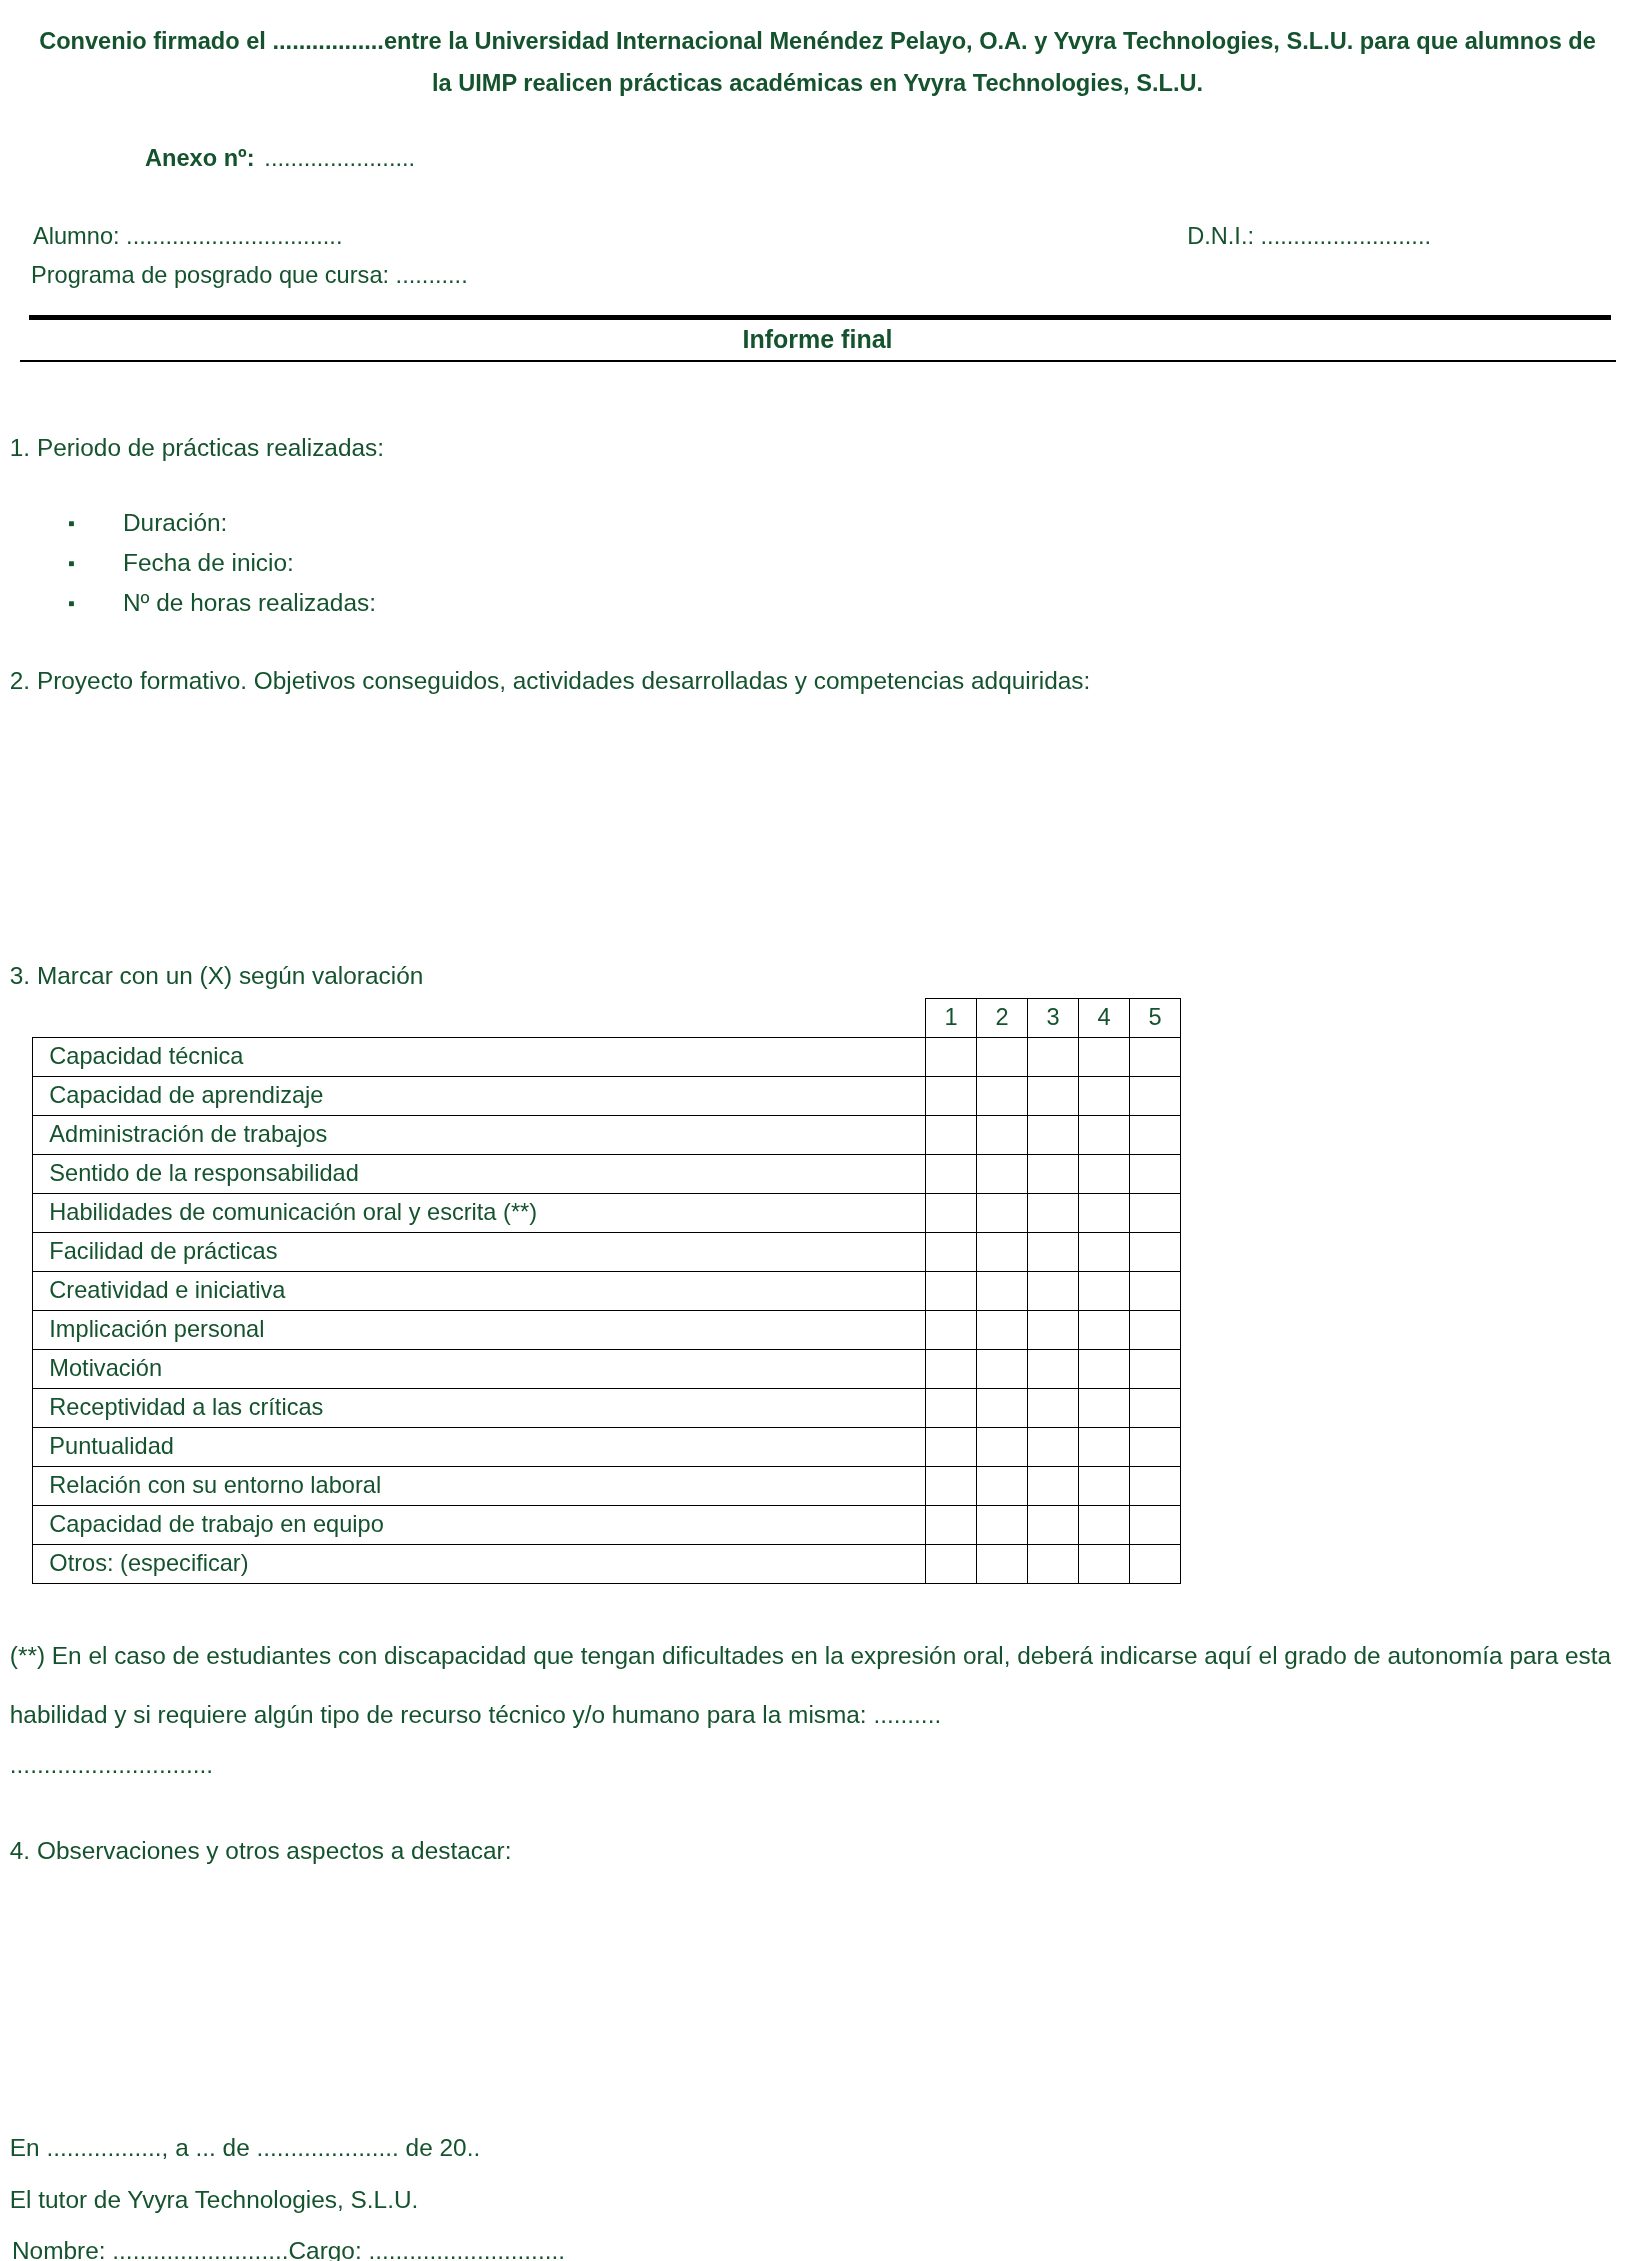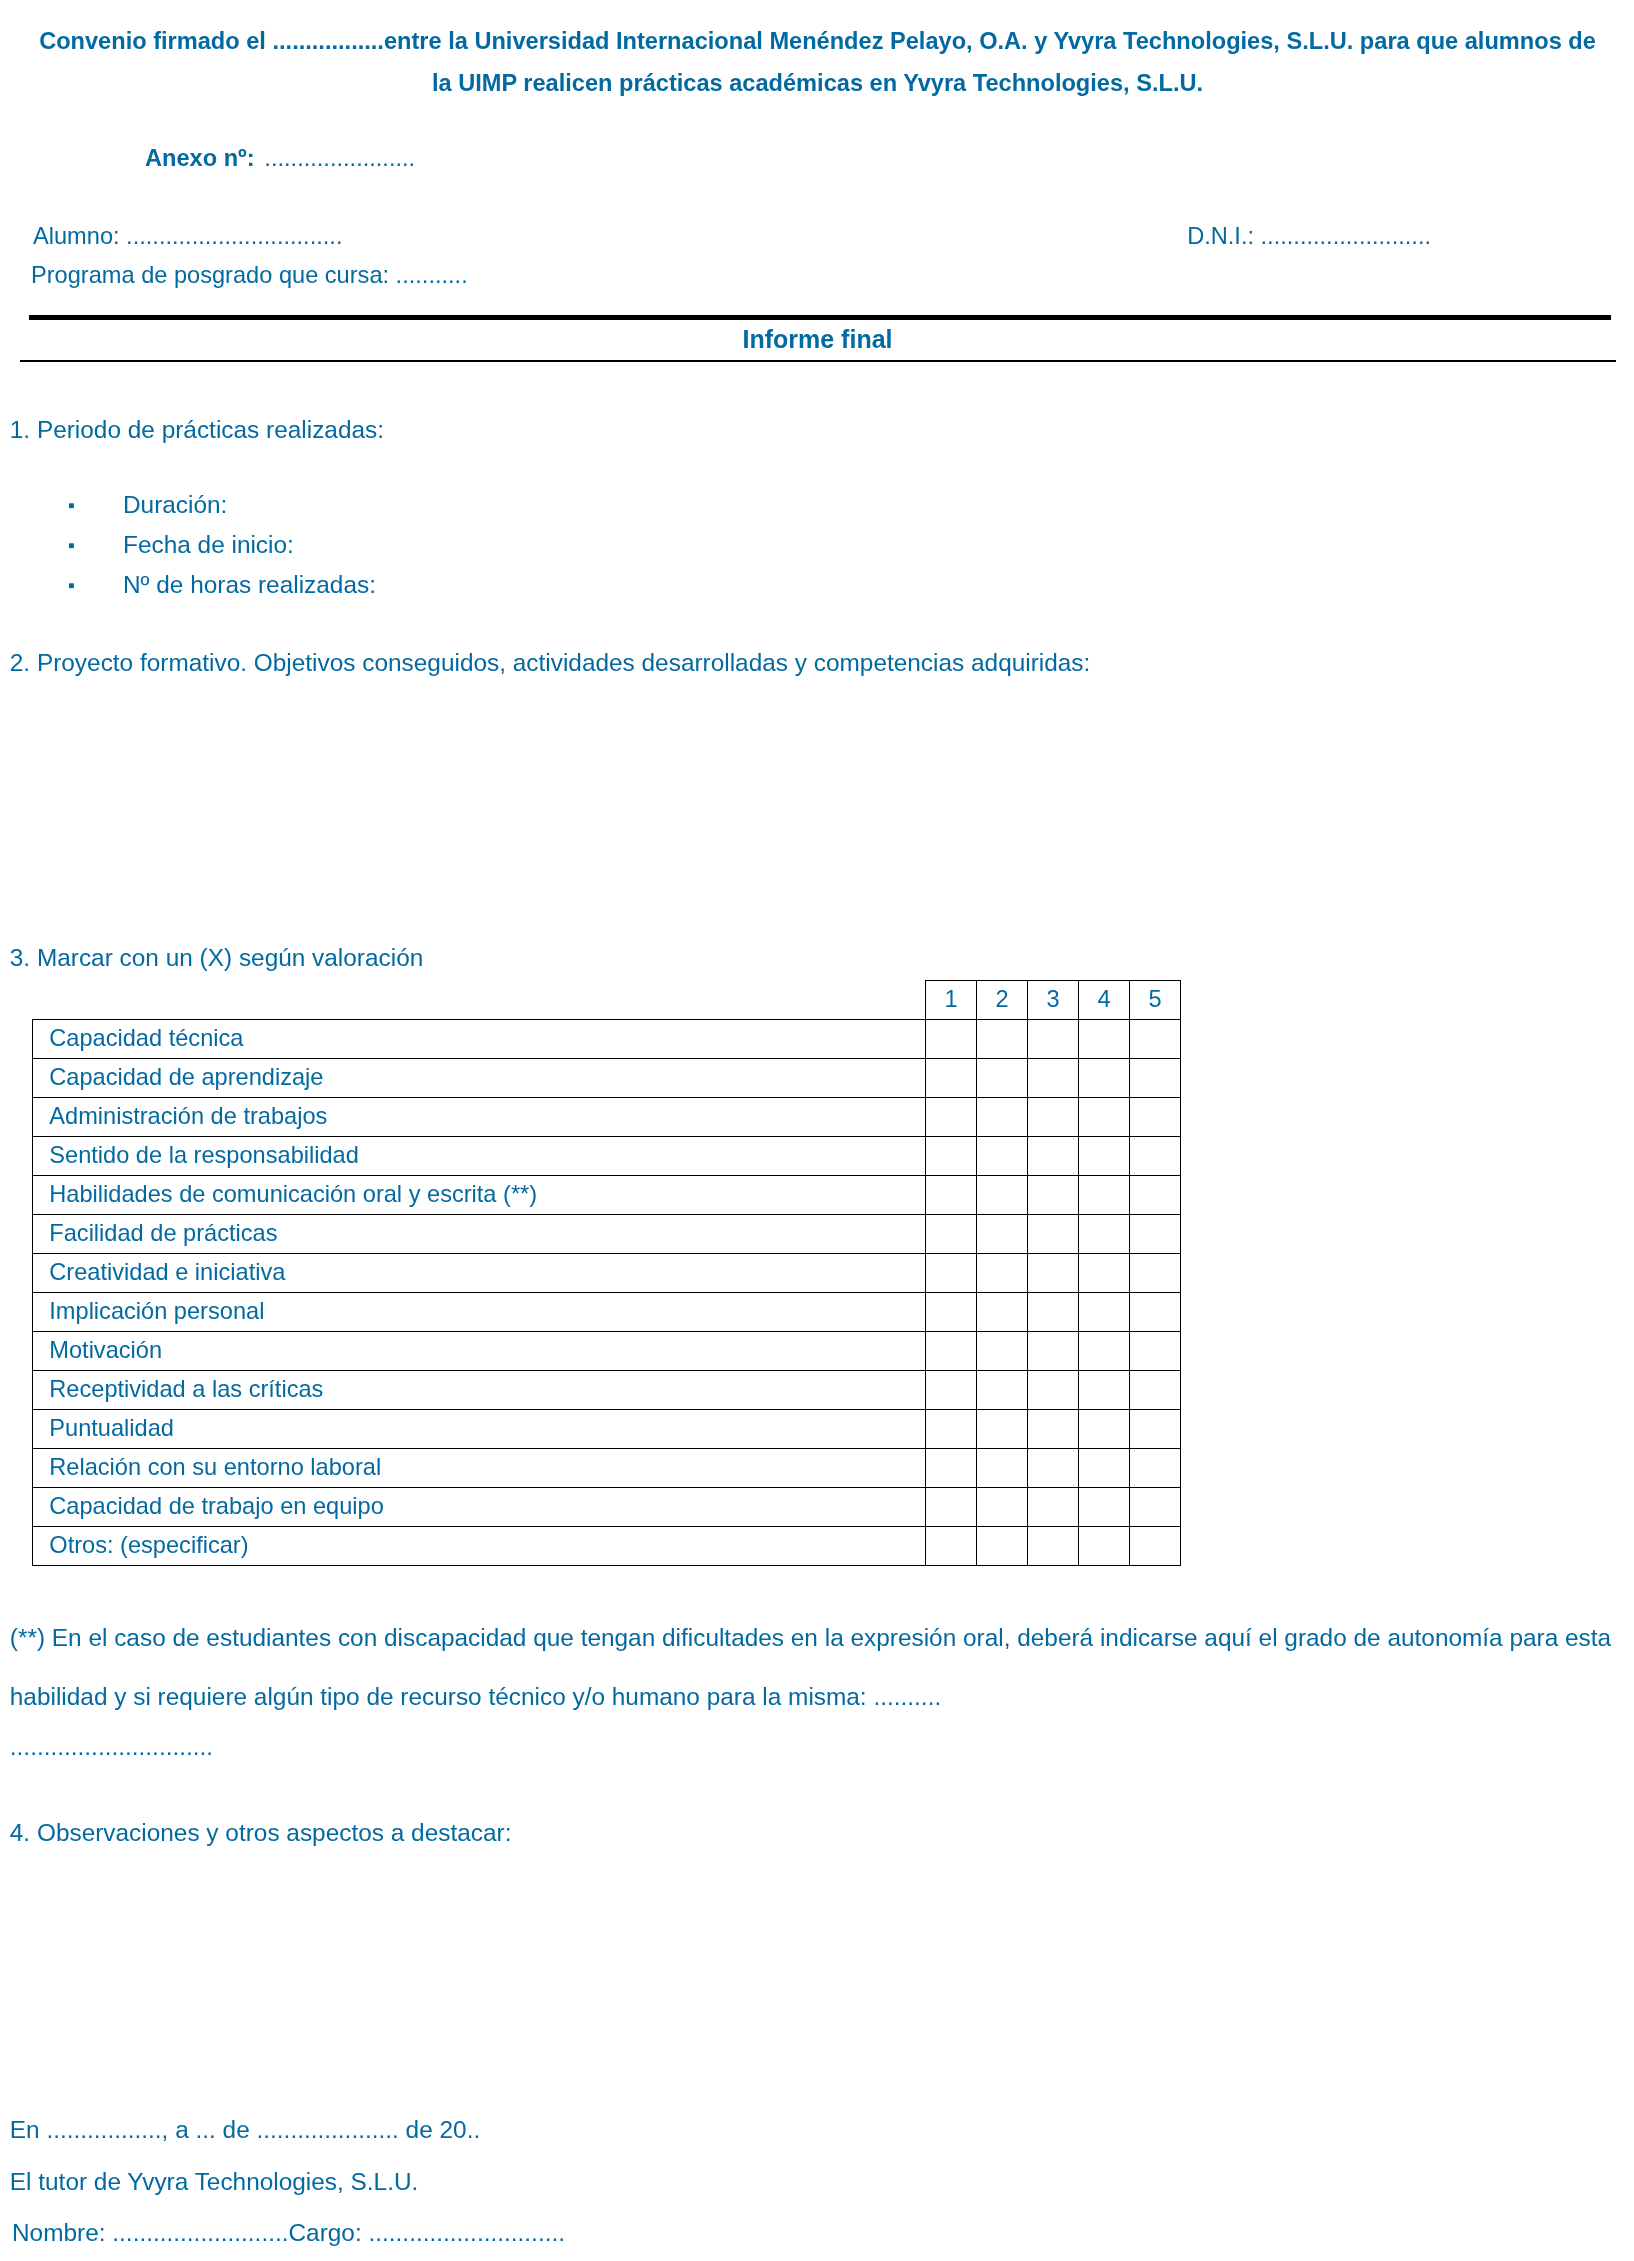--- a/index.html
+++ b/index.html
@@ -4,21 +4,21 @@
 <title>Informe final</title>
 <style>
   * { margin:0; padding:0; box-sizing:border-box; }
   html, body { background:#ffffff; }
   .page {
     position:relative;
     width:1635px;
     height:2261px;
     margin:0 auto;
     background:#ffffff;
-    color:#0369a1;
+    color:#14532d;
     font-family:"Liberation Sans","DejaVu Sans",sans-serif;
     font-size:24.4px;
     overflow:hidden;
   }
   .header-par {
     padding-top:19.5px;
     width:1572px;
     margin:0 auto;
     text-align:center;
     font-weight:700;
@@ -37,21 +37,21 @@
     margin-top:51px;
     padding:0 204px 0 33px;
     font-weight:400;
     font-size:23.6px;
   }
   .programa { margin:11.4px 0 0 31px; font-size:23.6px; }
   .rule-thick { margin:26px 24.4px 0 29px; height:4.9px; background:#000; }
   .doc-title { margin-top:4.9px; text-align:center; font-size:25px; font-weight:700; }
   .rule-thin { margin:6.5px 19.5px 0 19.5px; height:1.6px; background:#000; }
   .sec-heading { margin-left:9.8px; font-size:24.4px; }
-  .s1 { margin-top:54px; }
+  .s1 { margin-top:72px; }
   .bullets { list-style:none; margin:41px 0 0 68px; }
   .bullets li {
     position:relative;
     padding-left:55px;
     font-size:24.4px;
     line-height:40px;
   }
   .bullets li::before {
     content:"▪";
     position:absolute;

